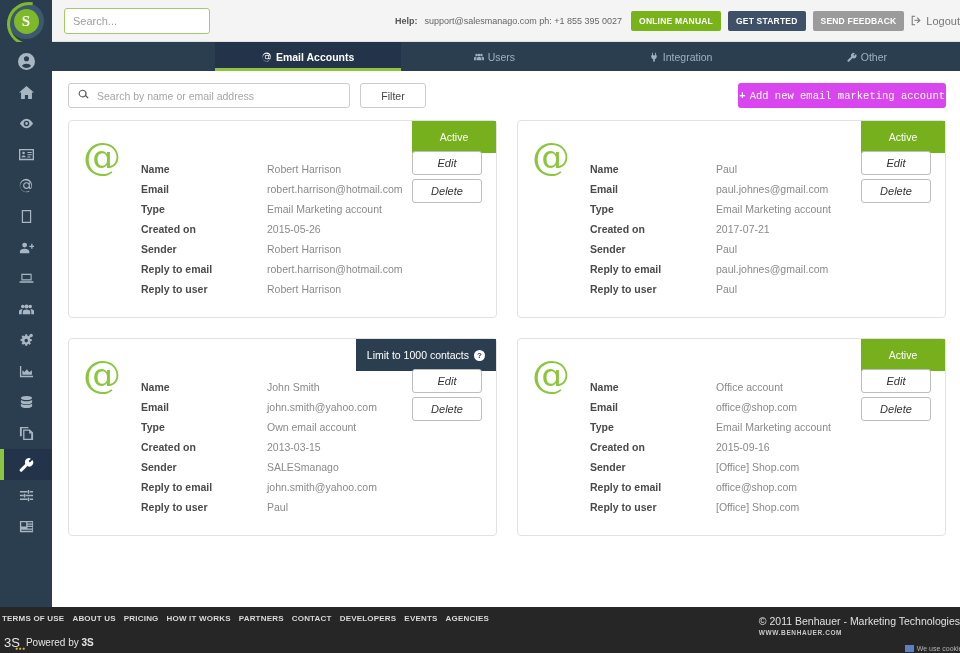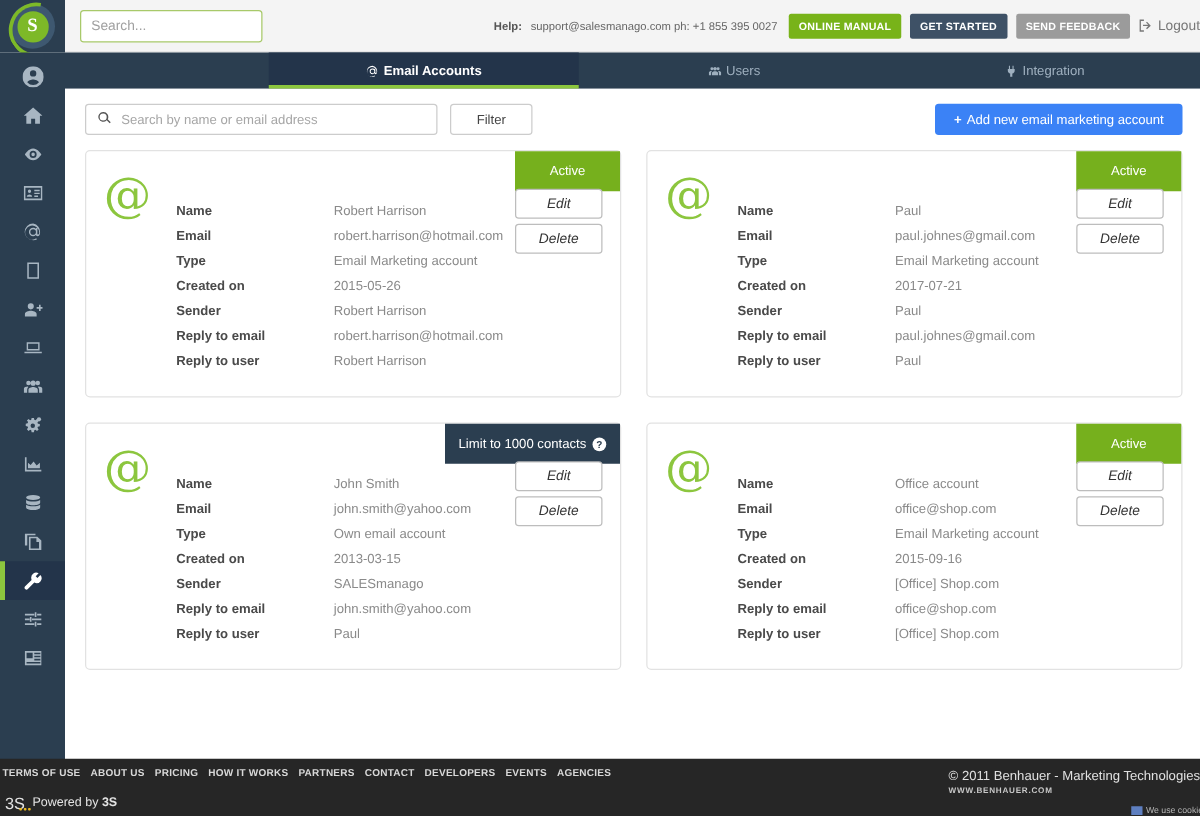--- a/index.html
+++ b/index.html
@@ -109,23 +109,23 @@
     font-family: "Liberation Sans", sans-serif; background: transparent;
   }
   #acct-search::placeholder { color: #a6a6a6; }
   #filter-btn {
     margin-left: 10px; width: 66px; height: 25px; border: 1px solid #ccc; border-radius: 3px;
     background: #fff; font-size: 10.5px; color: #444; cursor: pointer;
     font-family: "Liberation Sans", sans-serif;
   }
   #toolbar-right { margin-left: auto; display: flex; gap: 8px; }
   .dark-btn {
-    background: #3b82f6; color: #fff; font-size: 10.5px; border: 0; border-radius: 3px;
-    height: 25px; padding: 0 15px; cursor: pointer; white-space: nowrap;
-    font-family: Liberation Sans, sans-serif;
+    background: #d946ef; color: #fff; font-size: 10.5px; border: 0; border-radius: 3px;
+    height: 25px; padding: 0 1px; cursor: pointer; white-space: nowrap;
+    font-family: Liberation Mono, monospace;
   }
   .dark-btn .plus { font-weight: bold; margin-right: 4px; }
   
   #cards {
     display: grid; grid-template-columns: 1fr 1fr; gap: 20px;
     padding: 12px 14px 0 16px;
   }
   .card {
     position: relative; background: #fff; border: 1px solid #e2e2e2; border-radius: 4px;
     height: 198px; padding: 14px 12px 0 14px;
@@ -323,20 +323,26 @@
     <svg viewBox="0 0 16 16">
         <path d="M4 6.6a1.9 1.9 0 100-3.8 1.9 1.9 0 000 3.8zm8 0a1.9 1.9 0 100-3.8 1.9 1.9 0 000 3.8zM8 7a2.2 2.2 0 100-4.4A2.2 2.2 0 008 7zm0 1c-1.6 0-4 .8-4 2.4V13h8v-2.6C12 8.8 9.6 8 8 8zM3.4 7.6c-1.3 0-3.4.7-3.4 2V13h2.9v-2.6c0-.9.4-1.6 1-2.2a3.6 3.6 0 00-.5-.6zm9.2 0c-.2.2-.4.4-.5.6.6.6 1 1.3 1 2.2V13H16v-3.4c0-1.3-2.1-2-3.4-2z"></path>
       </svg>
     <span>Users</span>
   </div>
   <div class="nav-tab grow">
     <svg viewBox="0 0 16 16">
         <path d="M5 1v4H3.6v2.4c0 1.8 1.3 3.3 3 3.6V15h2.8v-4c1.7-.3 3-1.8 3-3.6V5H11V1H9.6v4H6.4V1H5z"></path>
       </svg>
     <span>Integration</span>
+  </div>
+  <div class="nav-tab grow">
+    <svg viewBox="0 0 16 16">
+        <path d="M14.2 3.3l-2.5 2.5-1.5-1.5 2.5-2.5A4.2 4.2 0 006.4 6a4 4 0 00.3 1.4l-5.5 5.5a1.6 1.6 0 102.3 2.3l5.5-5.5a4.2 4.2 0 005.2-6.4z"></path>
+      </svg>
+    <span>Other</span>
   </div>
 </div>
 
 <div id="main">
 
   <div id="toolbar">
     <div id="acct-search-box">
       <span class="mag">
         <svg viewBox="0 0 16 16" width="11" height="11" fill="#555">
             <path d="M6.6 1a5.6 5.6 0 104.1 9.4l3.5 3.5 1.2-1.2-3.5-3.5A5.6 5.6 0 006.6 1zm0 1.5a4.1 4.1 0 110 8.2 4.1 4.1 0 010-8.2z"></path>

